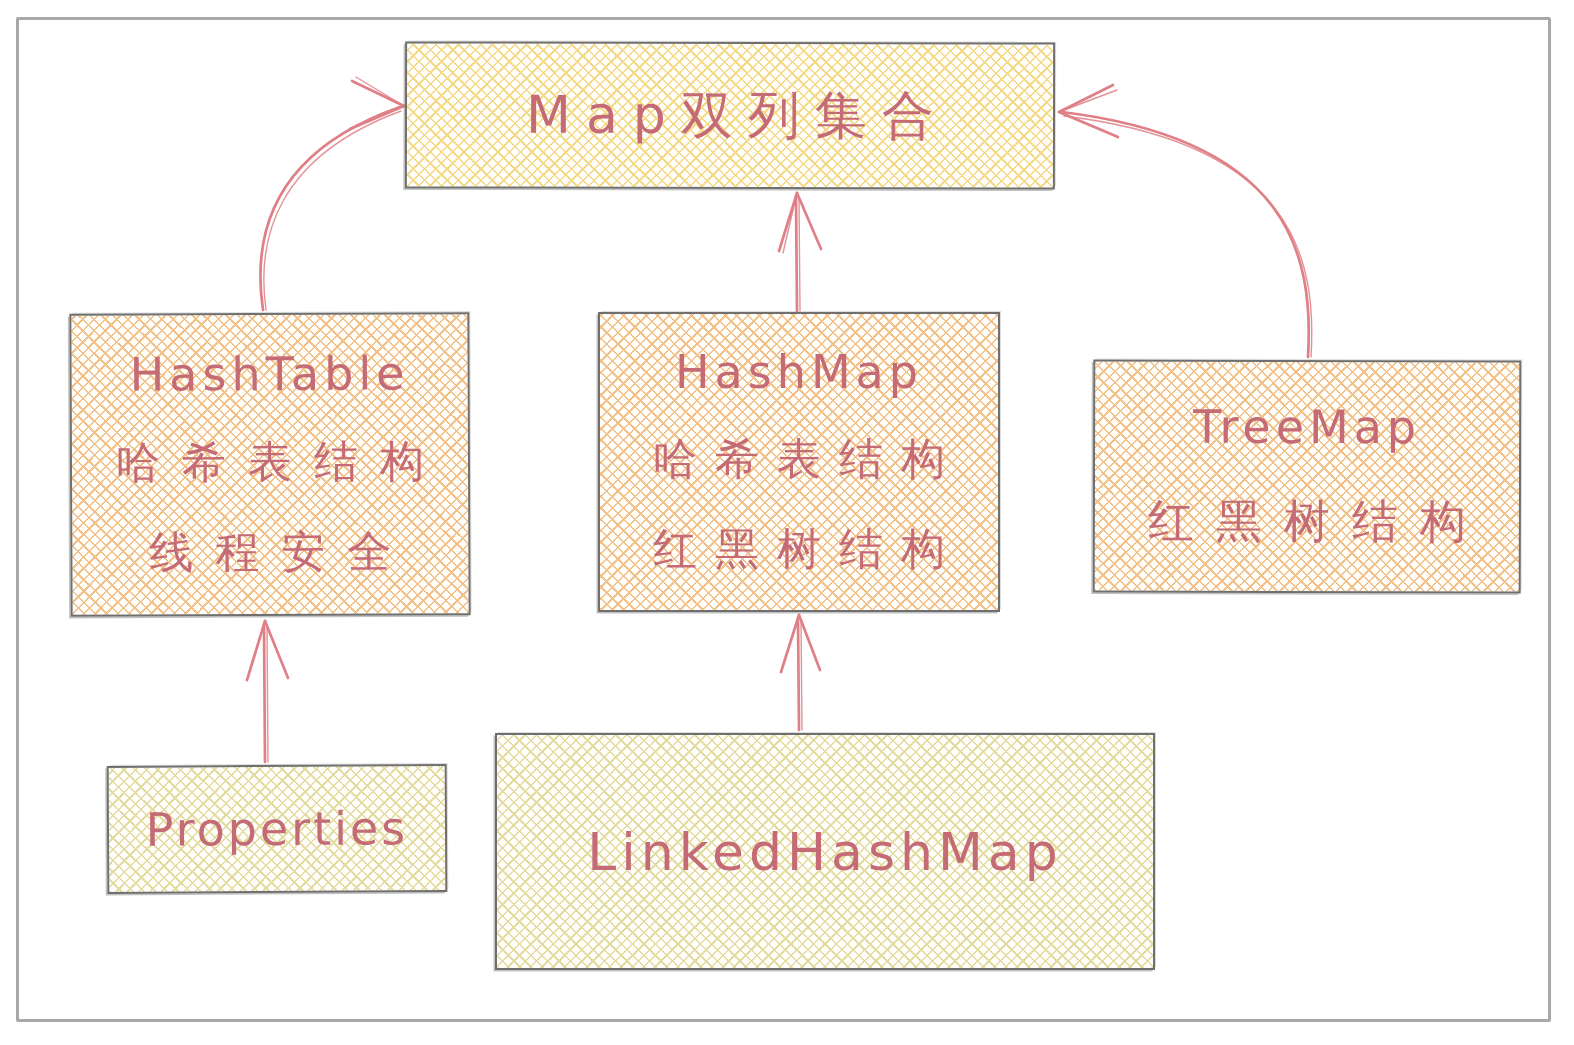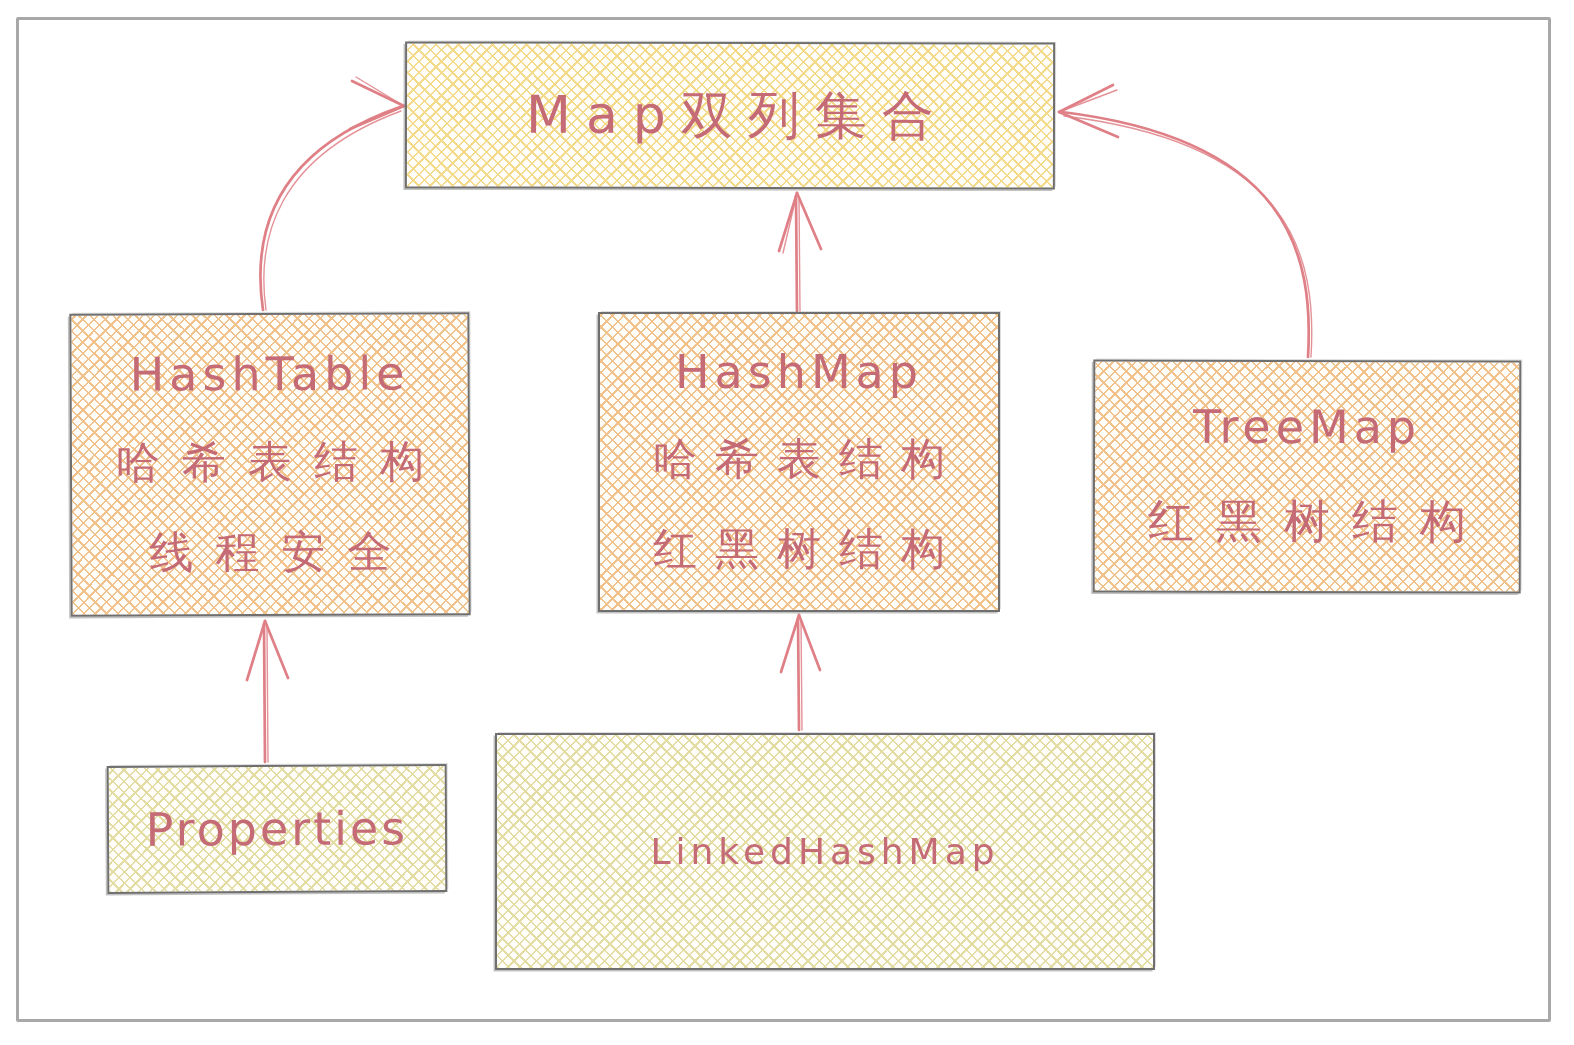--- a/index.html
+++ b/index.html
@@ -79,21 +79,21 @@
   #node-hashmap .zh{font-size:44px;letter-spacing:18px;text-indent:18px;}
 
   #node-treemap{left:1093px;top:360px;width:428px;height:233px;transform:rotate(.15deg);}
   #node-treemap .en{font-size:46px;}
   #node-treemap .zh{font-size:46px;}
 
   #node-properties{left:107px;top:765px;width:340px;height:128px;transform:rotate(-.3deg);}
   #node-properties .en{font-size:46px;letter-spacing:3px;}
 
   #node-linkedhashmap{left:495px;top:733px;width:660px;height:237px;}
-  #node-linkedhashmap .en{font-size:36px;}
+  #node-linkedhashmap .en{font-size:52px;}
   #node-linkedhashmap .zh{font-size:48px;}
 </style>
 </head>
 <body>
 
 <div class="canvas">
   <div class="frame"></div>
 
   <svg class="arrow-layer" viewBox="0 0 1574 1045">
     <g>

